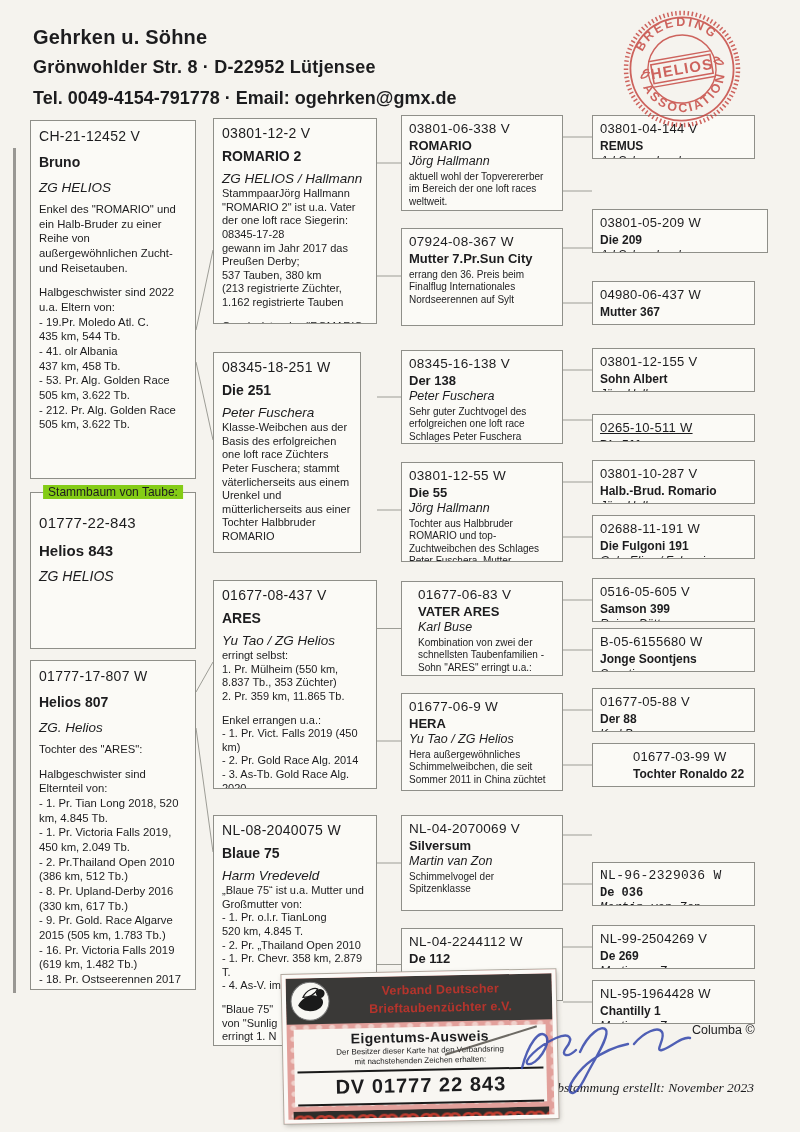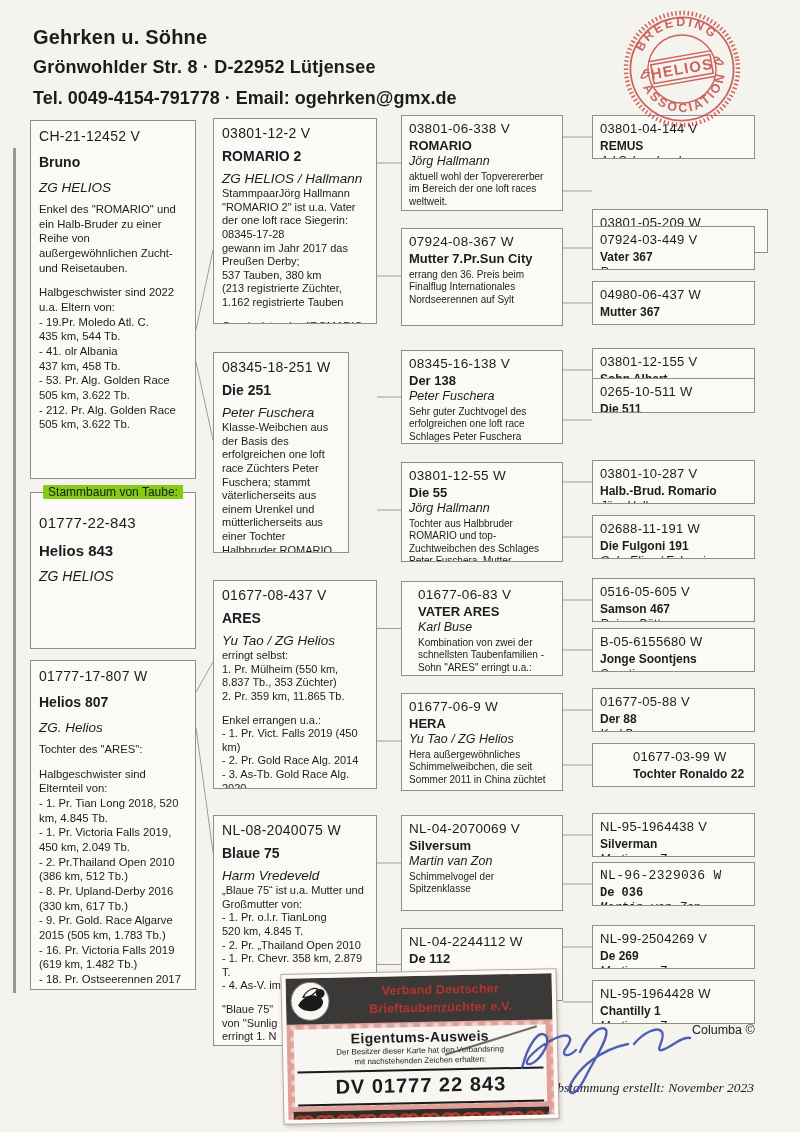--- a/index.html
+++ b/index.html
@@ -196,21 +196,21 @@
         <div class="ring">03801-12-2 V</div>
         <div class="pname">ROMARIO 2</div>
         <div class="breeder">ZG HELIOS / Hallmann</div>
         <div class="ptext">StammpaarJörg Hallmann
 "ROMARIO 2" ist u.a. Vater der one loft race Siegerin:  08345-17-28
 gewann im Jahr 2017 das Preußen Derby;
 537 Tauben, 380 km
 (213 registrierte Züchter, 1.162 registrierte Tauben</div>
         <div class="ptext">Geschwister des "ROMARIO 2" errangen:</div>
       </div>
-      <div class="pbox c2" style="left: 213px; top: 352px; width: 136px; height: 201px;">
+      <div class="pbox c2" style="left: 213px; top: 352px; width: 148px; height: 201px;">
         <div class="ring">08345-18-251 W</div>
         <div class="pname">Die 251</div>
         <div class="breeder">Peter Fuschera</div>
         <div class="ptext">Klasse-Weibchen aus der Basis des erfolgreichen one loft race Züchters Peter Fuschera; stammt väterlicherseits aus einem Urenkel und mütterlicherseits aus einer Tochter Halbbruder ROMARIO</div>
       </div>
       <div class="pbox c2" style="left: 213px; top: 580px; width: 164px; height: 209px;">
         <div class="ring">01677-08-437 V</div>
         <div class="pname">ARES</div>
         <div class="breeder">Yu Tao / ZG Helios</div>
         <div class="ptext">erringt selbst:
@@ -288,72 +288,62 @@
       <div class="pbox c4" style="left: 592px; top: 115px; width: 163px; height: 44px;">
         <div class="ring">03801-04-144 V</div>
         <div class="pname">REMUS</div>
         <div class="breeder">Ad Schaerlaeckens</div>
       </div>
       <div class="pbox c4" style="left: 592px; top: 169px; width: 176px; height: 44px; margin-top: 40px;">
         <div class="ring">03801-05-209 W</div>
         <div class="pname">Die 209</div>
         <div class="breeder">Ad Schaerlaeckens</div>
       </div>
-      <div class="pbox c4" style="left: 592px; top: 226px; width: 163px; height: 44px;">
-        <div class="ring">07924-03-449 V</div>
-        <div class="pname">Vater 367</div>
-        <div class="breeder">Revermann</div>
-      </div>
       <div class="pbox c4" style="left: 592px; top: 281px; width: 163px; height: 44px;">
         <div class="ring">04980-06-437 W</div>
         <div class="pname">Mutter 367</div>
       </div>
       <div class="pbox c4" style="left: 592px; top: 348px; width: 163px; height: 44px;">
         <div class="ring">03801-12-155 V</div>
         <div class="pname">Sohn Albert</div>
         <div class="breeder">Jörg Hallmann</div>
       </div>
-      <div class="pbox c4" style="left: 592px; top: 378px; width: 163px; height: 35px;">
+      <div class="pbox c4" style="left: 592px; top: 414px; width: 163px; height: 28px; text-decoration: underline;">
         <div class="ring">0265-10-511 W</div>
         <div class="pname">Die 511</div>
         <div class="breeder">Heidy Mielke</div>
       </div>
       <div class="pbox c4" style="left: 592px; top: 460px; width: 163px; height: 44px;">
         <div class="ring">03801-10-287 V</div>
         <div class="pname">Halb.-Brud. Romario</div>
         <div class="breeder">Jörg Hallmann</div>
       </div>
       <div class="pbox c4" style="left: 592px; top: 515px; width: 163px; height: 44px;">
         <div class="ring">02688-11-191 W</div>
         <div class="pname">Die Fulgoni 191</div>
         <div class="breeder">Gebr.Elias / Fulgoni</div>
       </div>
       <div class="pbox c4" style="left: 592px; top: 578px; width: 163px; height: 44px;">
         <div class="ring">0516-05-605 V</div>
-        <div class="pname">Samson 467</div>
+        <div class="pname">Samson 399</div>
         <div class="breeder">Rainer Püttmann</div>
       </div>
       <div class="pbox c4" style="left: 592px; top: 628px; width: 163px; height: 44px;">
         <div class="ring">B-05-6155680 W</div>
         <div class="pname">Jonge Soontjens</div>
         <div class="breeder">Soontjens</div>
       </div>
       <div class="pbox c4" style="left: 592px; top: 688px; width: 163px; height: 44px;">
         <div class="ring">01677-05-88 V</div>
         <div class="pname">Der 88</div>
         <div class="breeder">Karl Buse</div>
       </div>
       <div class="pbox c4" style="left: 592px; top: 743px; width: 163px; height: 44px; padding-left: 40px;">
         <div class="ring">01677-03-99 W</div>
         <div class="pname">Tochter Ronaldo 22</div>
-      </div>
-      <div class="pbox c4" style="left: 592px; top: 813px; width: 163px; height: 44px;">
-        <div class="ring">NL-95-1964438 V</div>
-        <div class="pname">Silverman</div>
-        <div class="breeder">Martin van Zon</div>
       </div>
       <div class="pbox c4" style="left: 592px; top: 862px; width: 163px; height: 44px; font-family: Liberation Mono, monospace;">
         <div class="ring">NL-96-2329036 W</div>
         <div class="pname">De 036</div>
         <div class="breeder">Martin van Zon</div>
       </div>
       <div class="pbox c4" style="left: 592px; top: 925px; width: 163px; height: 44px;">
         <div class="ring">NL-99-2504269 V</div>
         <div class="pname">De 269</div>
         <div class="breeder">Martin van Zon</div>

